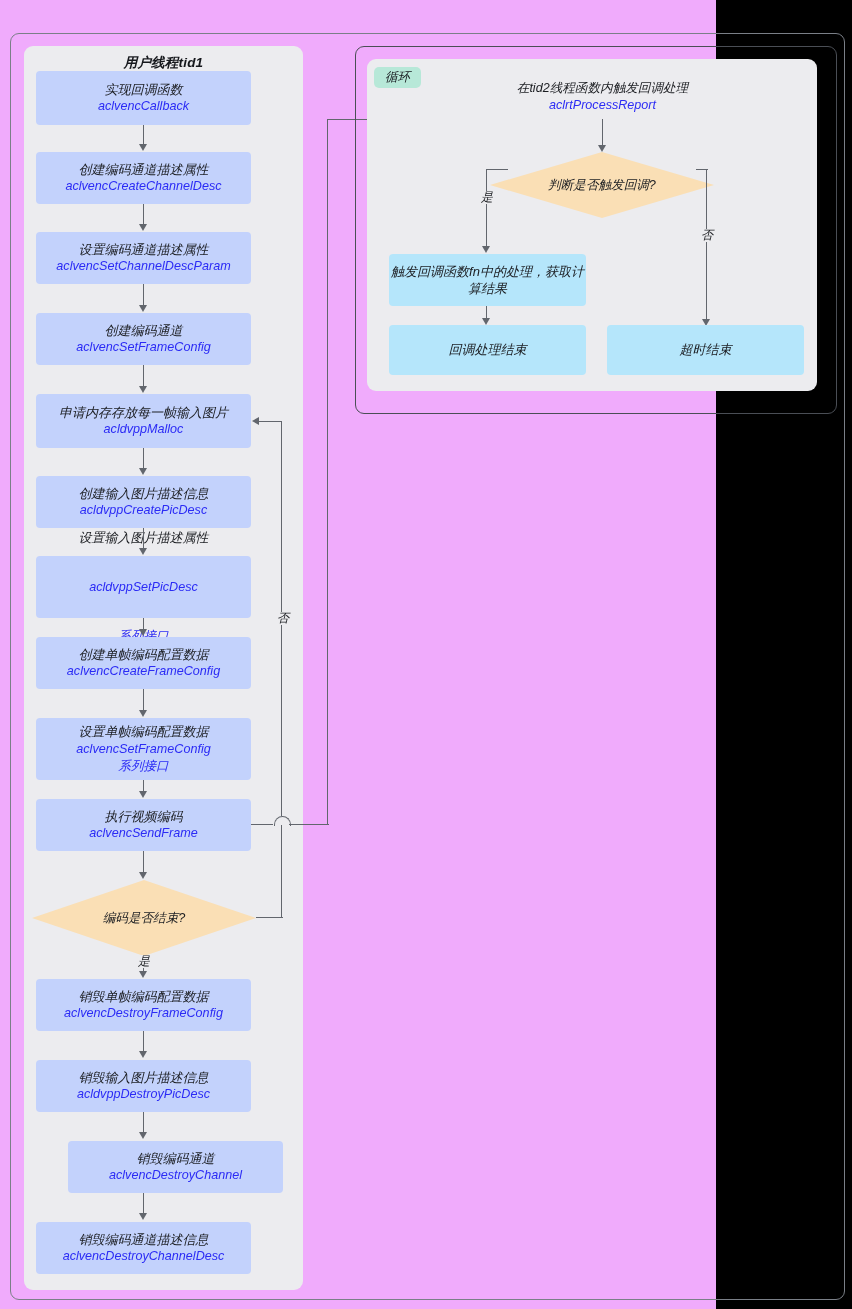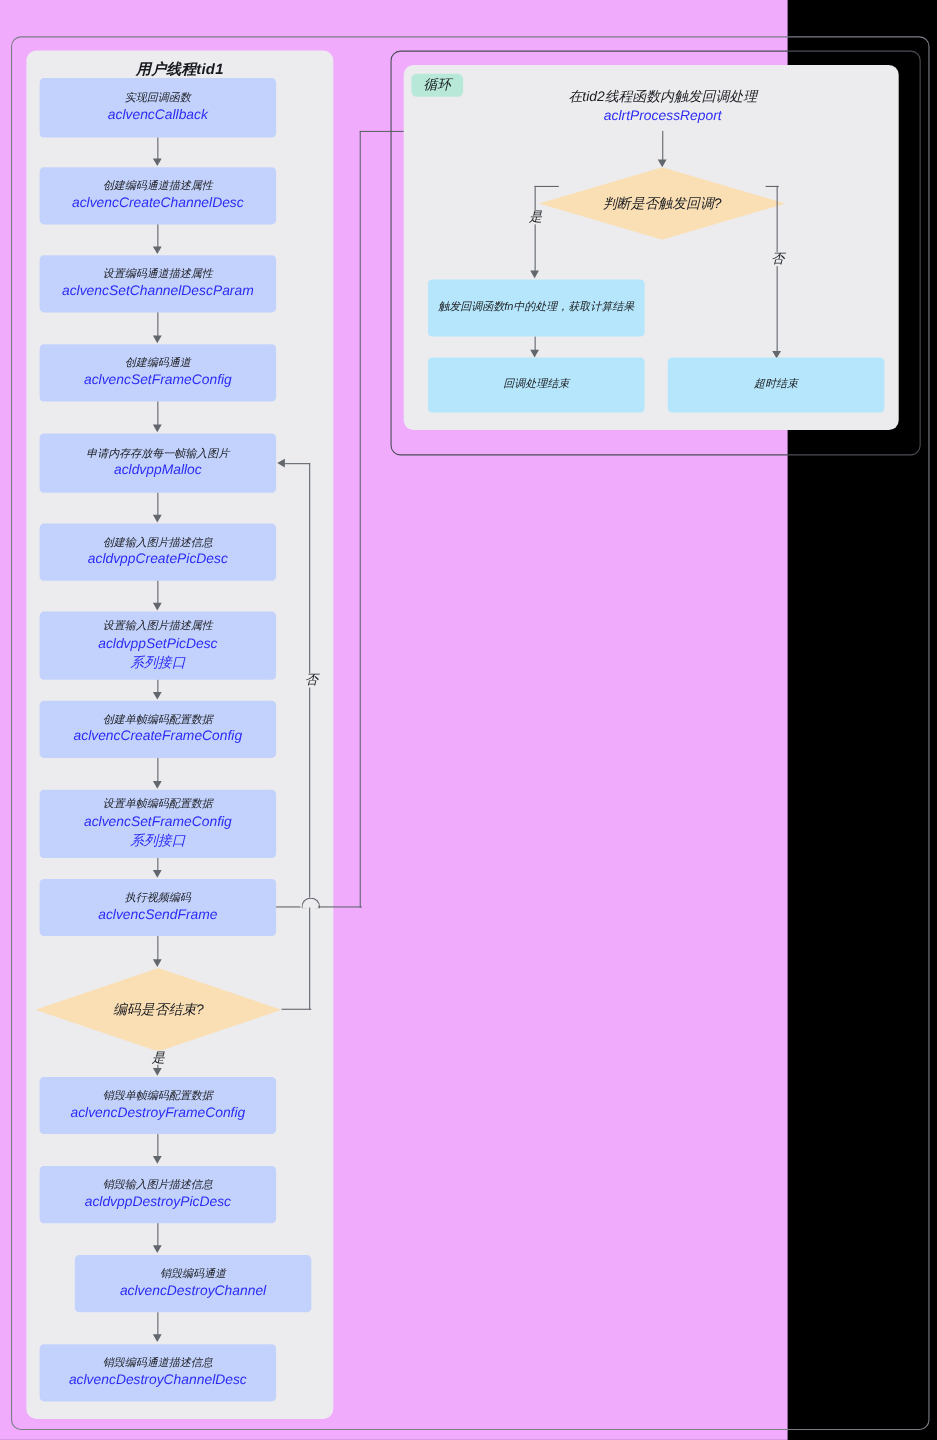--- a/index.html
+++ b/index.html
@@ -22,21 +22,21 @@
   .panel-title{position:absolute;left:0;right:0;top:8px;text-align:center;
     font-size:13.5px;font-weight:bold;color:#16181d;letter-spacing:.2px;}
 
   .badge{position:absolute;left:374px;top:67px;background:#b7e8d8;color:#16181d;
     font-size:12.5px;padding:3px 11px 4px 11px;border-radius:5px;line-height:1.15;}
 
   
   .node{position:absolute;box-sizing:border-box;border-radius:4px;
     display:flex;flex-direction:column;align-items:center;justify-content:center;
     text-align:center;line-height:1.34;}
-  .node .zh{color:#1b1d21;font-size:10px;}
+  .node .zh{color:#1b1d21;font-size:13px;}
   .node .api{color:#2b2bf5;font-size:12.6px;}
   .n-blue{background:#c3d2fc;}
   .n-cyan{background:#b5e6fb;}
 
   
   .diamond{position:absolute;box-sizing:border-box;}
   .diamond .dshape{position:absolute;inset:0;background:#fadfb5;
     clip-path:polygon(50% 0%,100% 50%,50% 100%,0% 50%);}
   .diamond .dlabel{position:absolute;inset:0;display:flex;align-items:center;
     justify-content:center;font-size:12.6px;color:#1b1d21;}
@@ -90,21 +90,21 @@
   <div class="node n-blue" style="left:36px;top:394px;width:215px;height:54px;">
     <span class="zh">申请内存存放每一帧输入图片</span>
     <span class="api">acldvppMalloc</span>
   </div>
 
   <div class="node n-blue" style="left:36px;top:476px;width:215px;height:52px;">
     <span class="zh">创建输入图片描述信息</span>
     <span class="api">acldvppCreatePicDesc</span>
   </div>
 
-  <div class="node n-blue" style="left:36px;top:556px;width:215px;height:62px;">
+  <div class="node n-blue" style="left:36px;top:556px;width:215px;height:62px;gap:32px;">
     <span class="zh">设置输入图片描述属性</span>
     <span class="api">acldvppSetPicDesc</span>
     <span class="api">系列接口</span>
   </div>
 
   <div class="node n-blue" style="left:36px;top:637px;width:215px;height:52px;">
     <span class="zh">创建单帧编码配置数据</span>
     <span class="api">aclvencCreateFrameConfig</span>
   </div>
 

